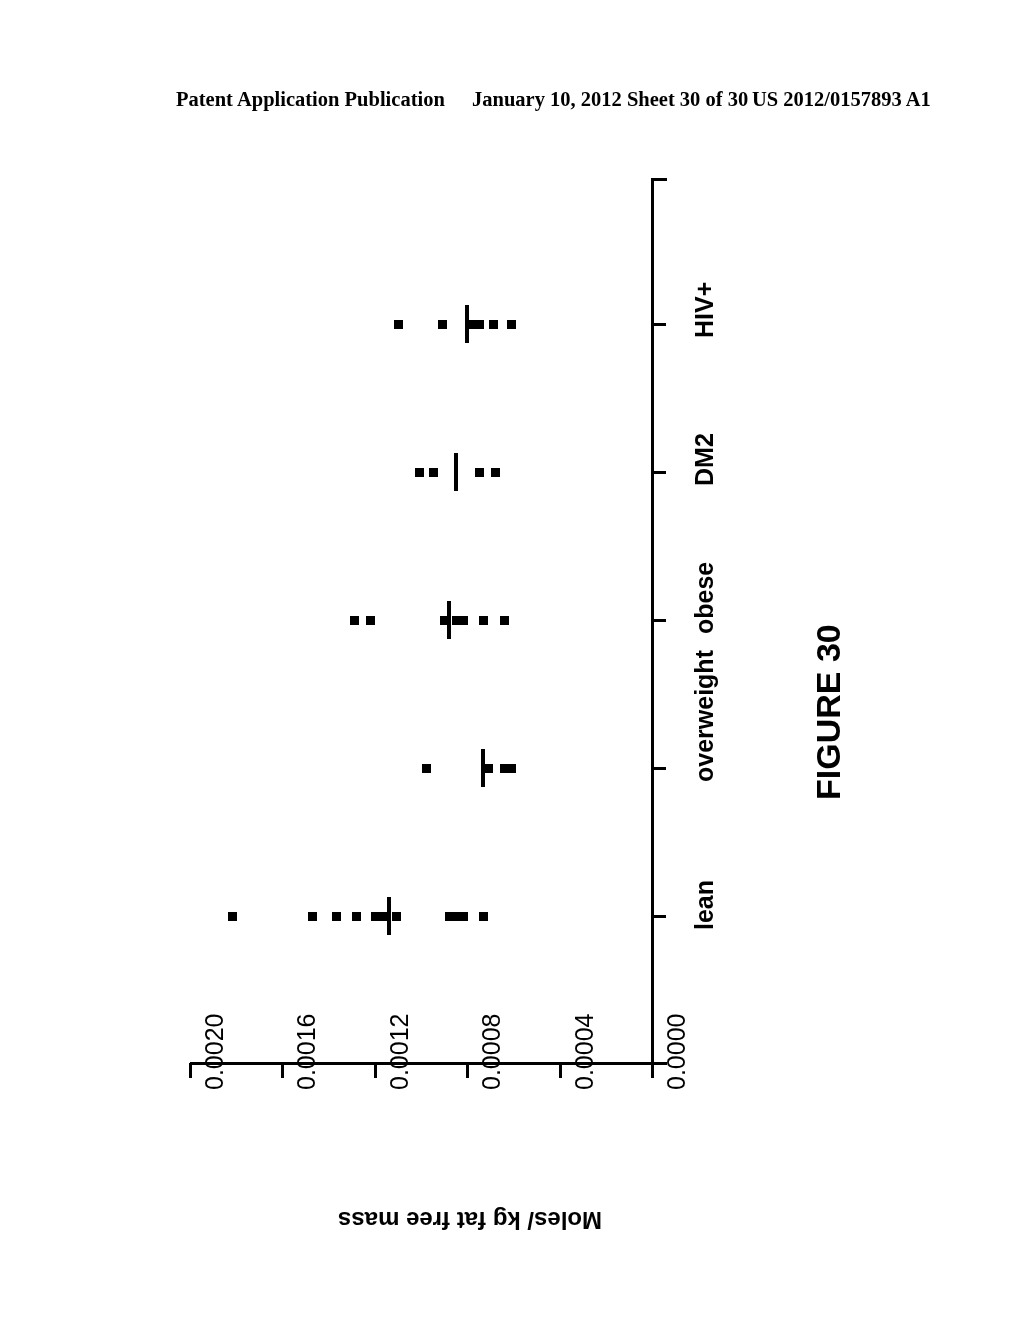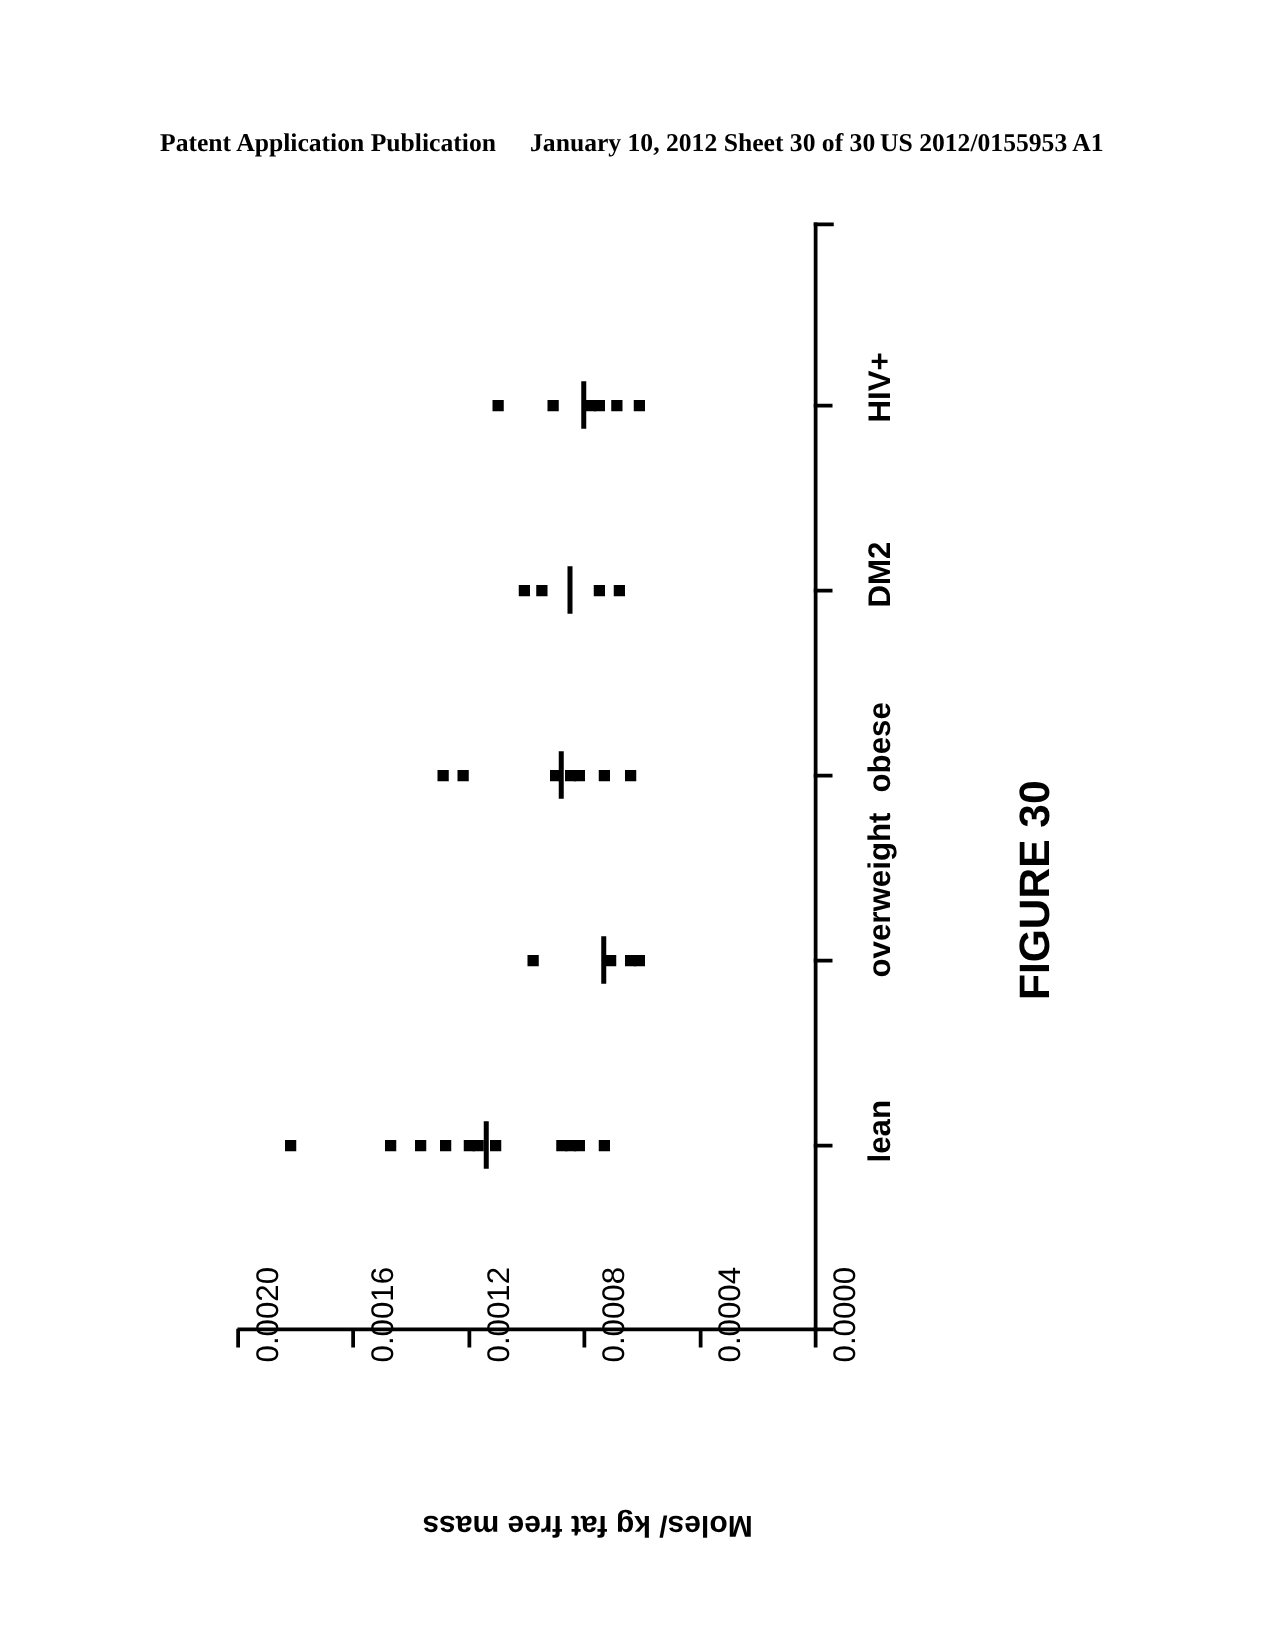--- a/index.html
+++ b/index.html
@@ -3,21 +3,21 @@
 <meta charset="utf-8">
 <style>
   html,body{margin:0;padding:0;background:#fff;}
   body{width:1024px;height:1320px;position:relative;overflow:hidden;
        font-family:"Liberation Sans",sans-serif;color:#000;}
 
   
   #patent-header{position:absolute;left:0;top:88px;width:1024px;
       font-family:"Liberation Serif",serif;font-weight:bold;font-size:20.5px;
       white-space:nowrap;}
-  #patent-header .hdr-cell{position:absolute;top:16px;}
+  #patent-header .hdr-cell{position:absolute;top:0;margin-left:48px;}
   #hdr-pub{left:128px;}
   #hdr-date{left:424px;}
   #hdr-num{left:704px;}
 
   
   #figure-area{position:absolute;left:0;top:0;width:1024px;height:1320px;}
 
   
   #value-axis-line{position:absolute;left:190px;top:1062px;width:463px;height:3px;
       background:#000;}
@@ -48,21 +48,21 @@
   
   .data-point{position:absolute;width:9px;height:9px;background:#000;}
   .median-bar{position:absolute;width:4px;height:38px;background:#000;}
 </style>
 </head>
 <body>
 
 <div id="patent-header">
   <span class="hdr-cell" id="hdr-pub">Patent Application Publication</span>
   <span class="hdr-cell" id="hdr-date">January 10, 2012  Sheet 30 of 30</span>
-  <span class="hdr-cell" id="hdr-num">US 2012/0155953 A1</span>
+  <span class="hdr-cell" id="hdr-num">US 2012/0157893 A1</span>
 </div>
 
 <div id="figure-area">
 
   <div id="value-axis-line"></div>
   <div id="category-axis-line"></div>
 
   <div class="cat-endcap" id="cat-endcap-top" style="top:178px;"></div>
   <div class="cat-endcap" id="cat-endcap-bottom" style="top:1062px;"></div>
 

